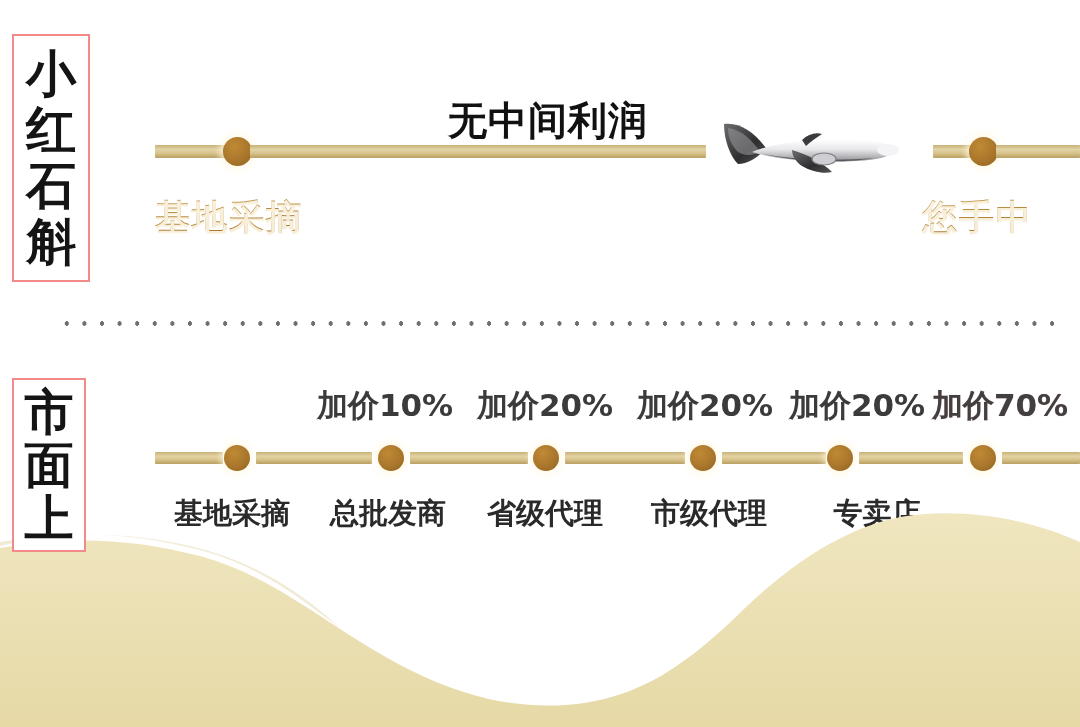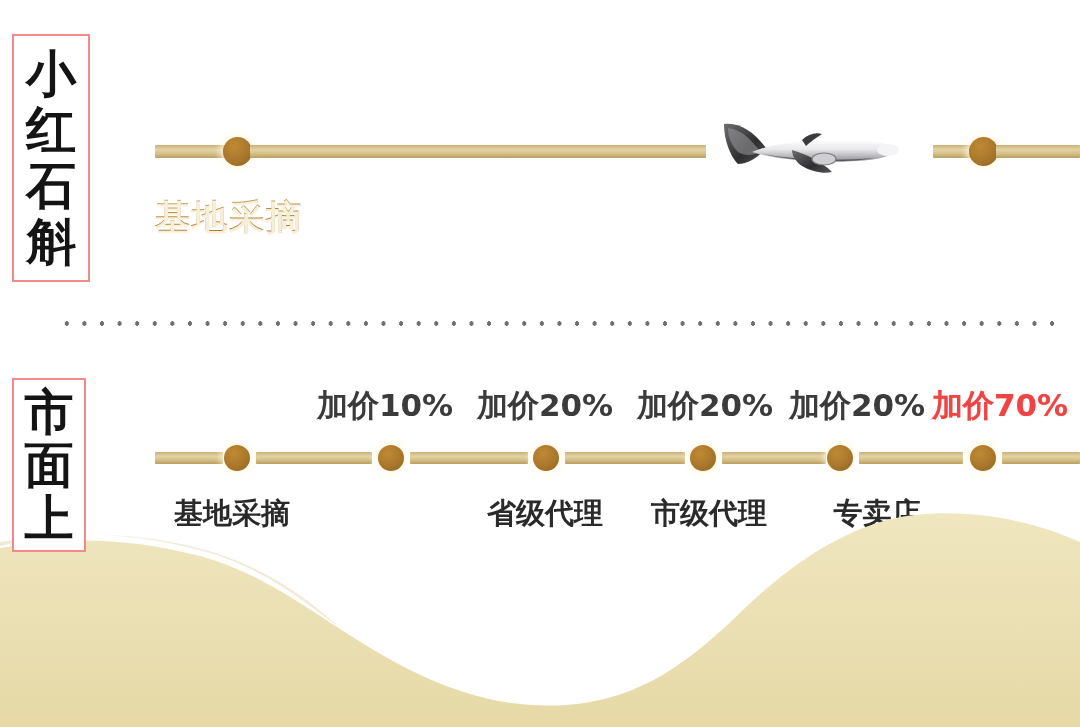--- a/index.html
+++ b/index.html
@@ -155,21 +155,21 @@
     position: absolute;
     top: 385px;
     font-size: 31px;
     font-weight: 700;
     color: #3b3b3b;
     white-space: nowrap;
     transform: translateX(-50%);
     font-family: "DejaVu Sans", "Liberation Sans", sans-serif;
   }
   .markup.highlight {
-    color: #ef4444;
+    color: #404040;
     text-shadow: 0 0 1px rgba(214,17,27,0.35);
   }
 
   
   .stage-label {
     position: absolute;
     top: 494px;
     font-size: 29px;
     font-weight: 700;
     color: #2a2a2a;
@@ -215,20 +215,21 @@
     <span class="vchar">石</span>
     <span class="vchar">斛</span>
   </div>
 
   <div class="vbox" id="vbox-market">
     <span class="vchar">市</span>
     <span class="vchar">面</span>
     <span class="vchar">上</span>
   </div>
 
+  <div id="headline">无中间利润</div>
 
   <div class="chain" id="chain-top">
     <div class="seg" style="left:5px;   width:79px;"></div>
     <div class="dot" style="left:73px;"></div>
     <div class="seg" style="left:100px; width:456px;"></div>
     <div class="seg" style="left:783px; width:52px;"></div>
     <div class="dot" style="left:819px;"></div>
     <div class="seg" style="left:846px; width:84px;"></div>
   </div>
 
@@ -259,20 +260,21 @@
 
     <path d="M96,28 C102,22 110,20 116,22 C110,26 104,30 100,34 Z" fill="#3a3a3c"></path>
 
     <ellipse cx="118" cy="47" rx="12" ry="6" fill="#cfcfd3"></ellipse>
     <ellipse cx="118" cy="47" rx="12" ry="6" fill="none" stroke="#7d7d82" stroke-width="1.2"></ellipse>
 
     <ellipse cx="182" cy="38" rx="11" ry="6" fill="#f4f4f6"></ellipse>
   </svg>
 
   <div class="gold-caption" id="caption-origin">基地采摘</div>
+  <div class="gold-caption" id="caption-dest">您手中</div>
 
   <div id="divider"></div>
 
   <div class="markup" style="left:385px;">加价10%</div>
   <div class="markup" style="left:545px;">加价20%</div>
   <div class="markup" style="left:705px;">加价20%</div>
   <div class="markup" style="left:857px;">加价20%</div>
   <div class="markup highlight" style="left:1000px;">加价70%</div>
 
   <div class="chain" id="chain-bot">
@@ -285,17 +287,18 @@
     <div class="seg" style="left:415px; width:120px;"></div>
     <div class="dot" style="left:540px;"></div>
     <div class="seg" style="left:572px; width:104px;"></div>
     <div class="dot" style="left:677px;"></div>
     <div class="seg" style="left:709px; width:104px;"></div>
     <div class="dot" style="left:820px;"></div>
     <div class="seg" style="left:852px; width:78px;"></div>
   </div>
 
   <div class="stage-label" style="left:232px;">基地采摘</div>
+  <div class="stage-label" style="left:388px;">总批发商</div>
   <div class="stage-label" style="left:545px;">省级代理</div>
   <div class="stage-label" style="left:709px;">市级代理</div>
   <div class="stage-label" style="left:857px;margin-left:20px;">专卖店</div>
 
 </div>
 
 </body></html>

